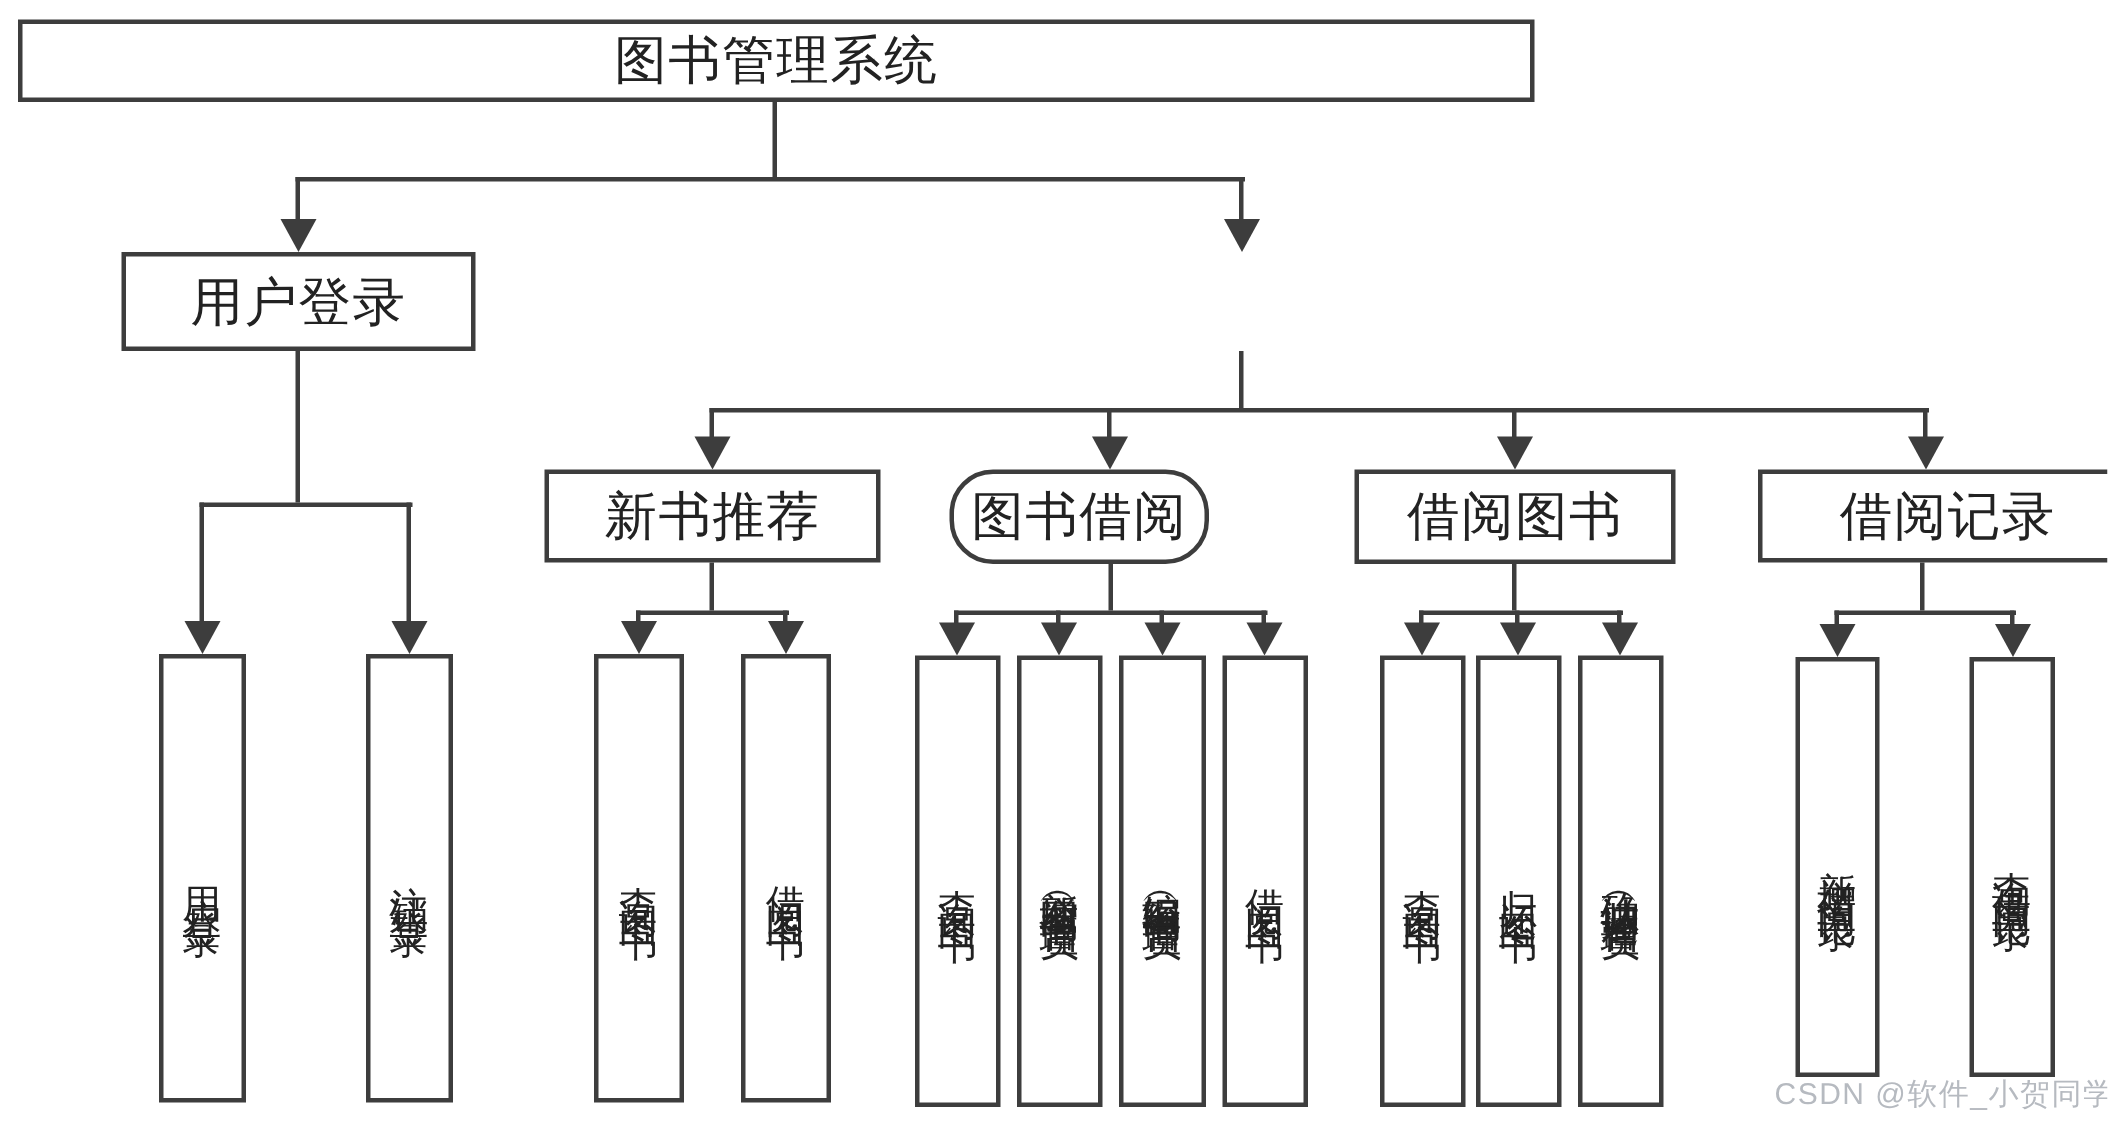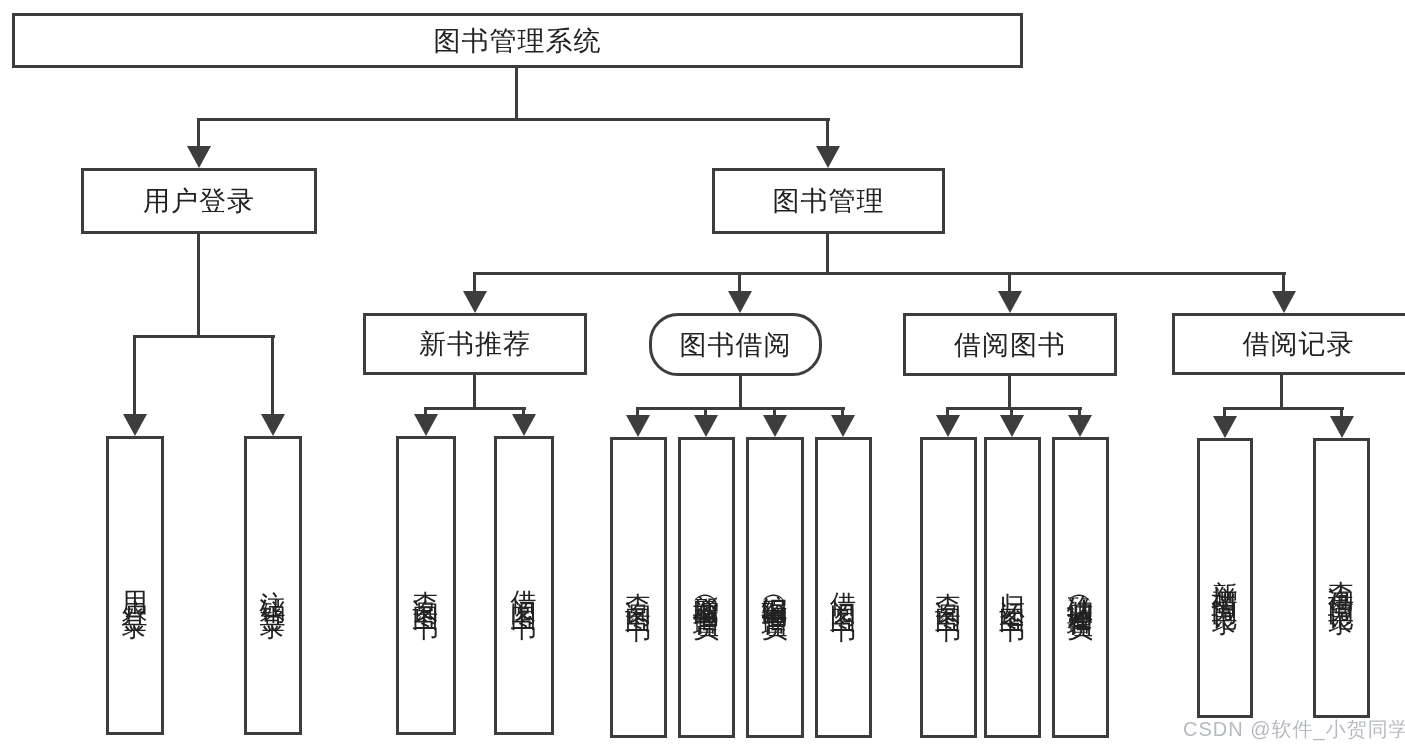--- a/index.html
+++ b/index.html
@@ -4,21 +4,21 @@
 <style>
   html,body{margin:0;padding:0;background:#fff;}
   #stage{
     position:relative;width:1405px;height:747px;background:#ffffff;overflow:hidden;
     font-family:"Liberation Sans","DejaVu Sans",sans-serif;
   }
   .box{
     position:absolute;border:3px solid #3d3d3d;background:#ffffff;box-sizing:border-box;
     display:flex;align-items:center;justify-content:center;color:#222222;
   }
-  .box.h{font-size:27px;letter-spacing:1px;white-space:nowrap;}
+  .box.h{font-size:35px;letter-spacing:1px;white-space:nowrap;}
   .box.v{
     writing-mode:vertical-rl;font-size:26px;letter-spacing:8px;line-height:1;
   }
   .box.v.tight{letter-spacing:3px;}
   .box.v.mid{letter-spacing:6px;}
   .lineh{position:absolute;height:3px;background:#3d3d3d;}
   .linev{position:absolute;width:3px;background:#3d3d3d;}
   .arrow{
     position:absolute;width:0;height:0;
     border-left:12px solid transparent;border-right:12px solid transparent;
@@ -37,42 +37,41 @@
   <div class="box h" style="left:12px;top:13px;width:1011px;height:55px;">图书管理系统</div>
 
   <div class="linev" style="left:515px;top:68px;height:50px;"></div>
   <div class="lineh" style="left:197px;top:118px;width:633px;"></div>
   <div class="linev" style="left:197px;top:118px;height:29px;"></div>
   <div class="arrow" style="left:187px;top:146px;"></div>
   <div class="linev" style="left:826px;top:118px;height:29px;"></div>
   <div class="arrow" style="left:816px;top:146px;"></div>
 
   <div class="box h" style="left:81px;top:168px;width:236px;height:66px;">用户登录</div>
-  <div class="box h" style="left:712px;top:168px;width:233px;height:66px;">图书管理</div>
 
   <div class="linev" style="left:197px;top:234px;height:101px;"></div>
   <div class="lineh" style="left:133px;top:335px;width:142px;"></div>
   <div class="linev" style="left:133px;top:335px;height:79px;"></div>
   <div class="arrow" style="left:123px;top:414px;"></div>
   <div class="linev" style="left:271px;top:335px;height:79px;"></div>
   <div class="arrow" style="left:261px;top:414px;"></div>
 
   <div class="linev" style="left:826px;top:234px;height:38px;"></div>
   <div class="lineh" style="left:473px;top:272px;width:813px;"></div>
   <div class="linev" style="left:473px;top:272px;height:20px;"></div>
   <div class="arrow" style="left:463px;top:291px;"></div>
   <div class="linev" style="left:738px;top:272px;height:20px;"></div>
   <div class="arrow" style="left:728px;top:291px;"></div>
   <div class="linev" style="left:1008px;top:272px;height:20px;"></div>
   <div class="arrow" style="left:998px;top:291px;"></div>
   <div class="linev" style="left:1282px;top:272px;height:20px;"></div>
   <div class="arrow" style="left:1272px;top:291px;"></div>
 
   <div class="box h" style="left:363px;top:313px;width:224px;height:62px;">新书推荐</div>
-  <div class="box h" style="left:649px;top:313px;width:173px;height:63px;border-radius:29px;">图书借阅</div>
+  <div class="box h" style="left:633px;top:313px;width:173px;height:63px;border-radius:29px;">图书借阅</div>
   <div class="box h" style="left:903px;top:313px;width:214px;height:63px;">借阅图书</div>
   <div class="box h" style="left:1172px;top:313px;width:253px;height:62px;">借阅记录</div>
 
   <div class="linev" style="left:473px;top:375px;height:32px;"></div>
   <div class="lineh" style="left:424px;top:407px;width:102px;"></div>
   <div class="linev" style="left:424px;top:407px;height:9px;"></div>
   <div class="arrow" style="left:414px;top:414px;"></div>
   <div class="linev" style="left:522px;top:407px;height:9px;"></div>
   <div class="arrow" style="left:512px;top:414px;"></div>
 

